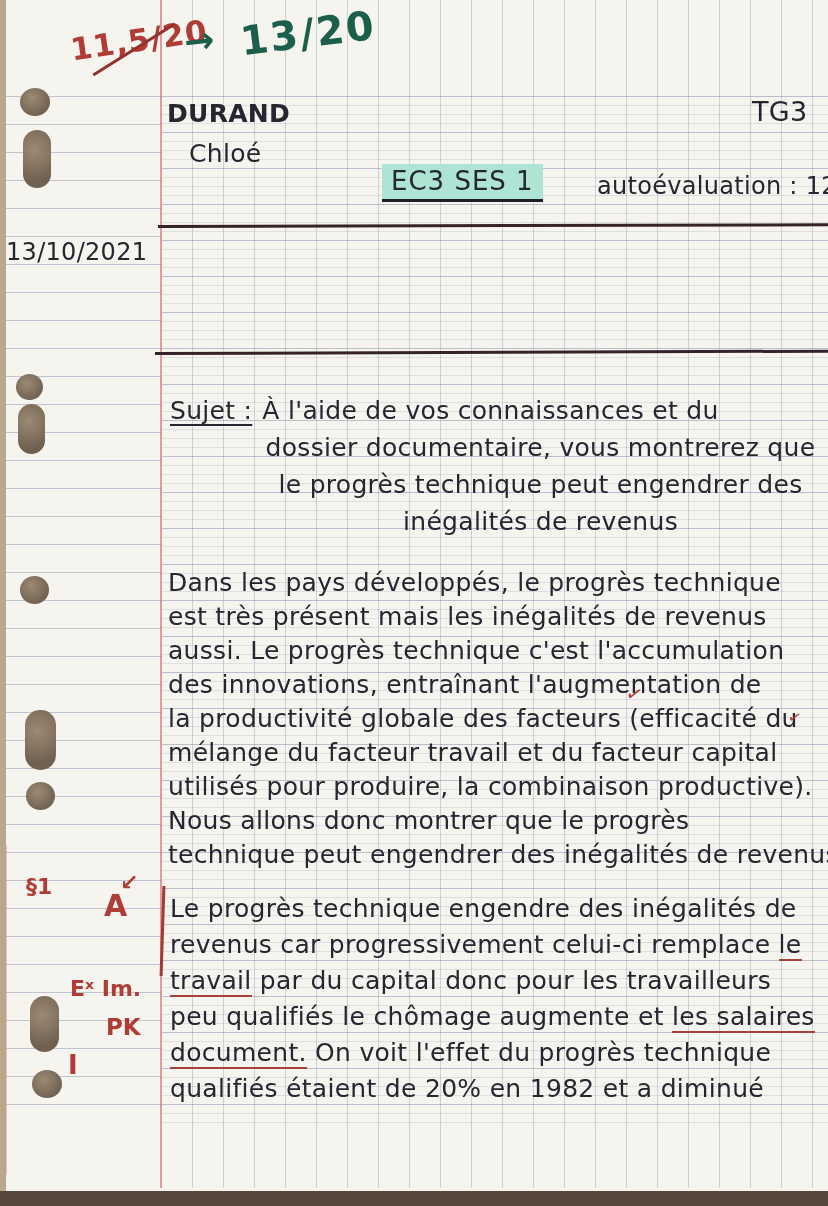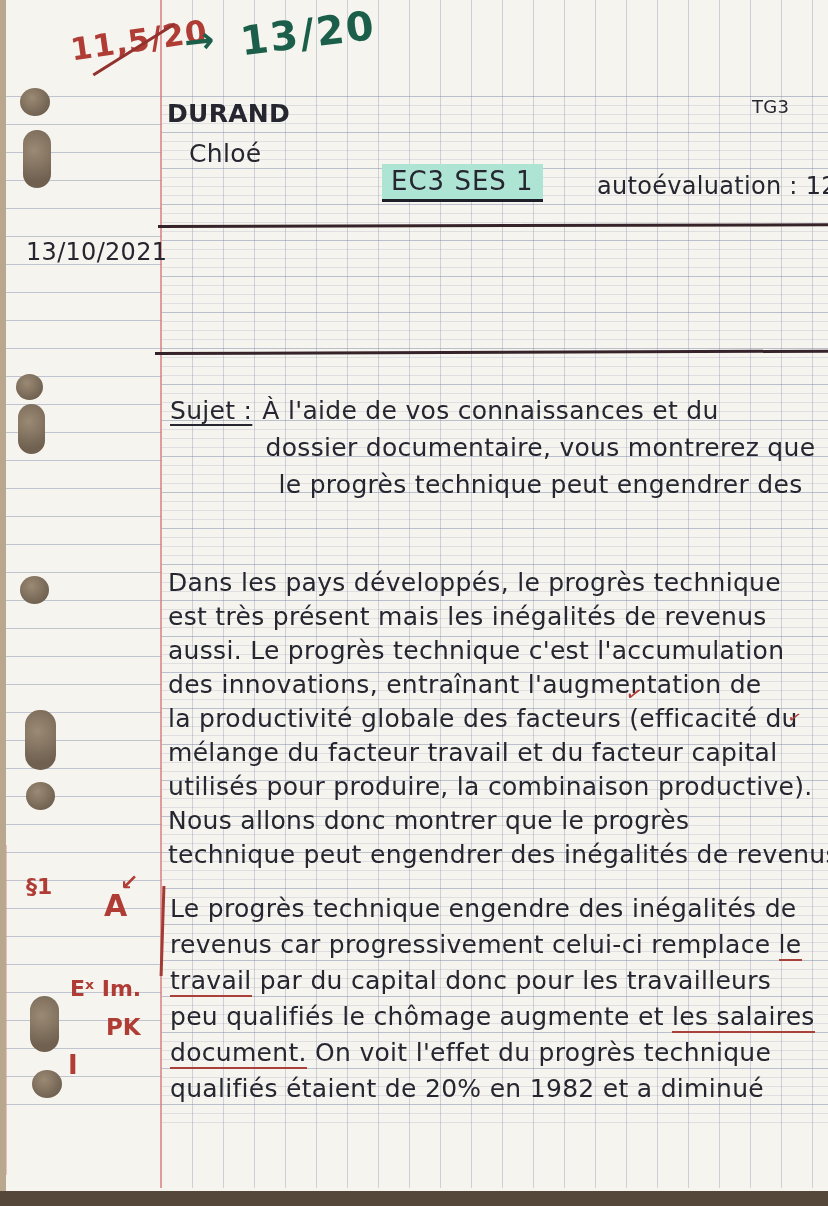--- a/index.html
+++ b/index.html
@@ -38,21 +38,21 @@
   .green{color:#1b5f4b;}
   .abs{position:absolute;z-index:3;}
   .nowrap{white-space:nowrap;}
   
   .grade-old{font-size:31px;transform:rotate(-8deg);font-weight:bold;letter-spacing:1px;}
   .grade-strike{position:absolute;left:86px;top:48px;width:96px;height:3px;background:#93312e;transform:rotate(-32deg);z-index:4;}
   .grade-arrow{font-size:36px;transform:rotate(-6deg);font-weight:bold;}
   .grade-new{font-size:40px;transform:rotate(-7deg);font-weight:bold;letter-spacing:2px;}
   
   .h-name{font-size:25px;}
-  .h-class{font-size:18px;}
+  .h-class{font-size:27px;}
   .title-hl{background:#aee4d4;padding:2px 9px 3px;border-bottom:3px solid #1e1e28;font-size:26px;letter-spacing:1px;}
   .autoeval{font-size:24px;}
   .date{font-size:24px;}
   
   .line{white-space:nowrap;}
   .subject{font-size:25px;line-height:37px;}
   .subject .indent{margin-left:86px;text-align:center;}
   .sujet-label{text-decoration:underline;text-underline-offset:5px;margin-right:10px;}
   .para{font-size:25px;}
   .intro .line{line-height:34px;}
@@ -84,26 +84,27 @@
     <div class="abs green grade-new" style="left:240px;top:10px;">13/20</div>
 
     <div class="abs ink h-name" style="left:167px;top:99px;font-weight:bold;">DURAND</div>
     <div class="abs ink h-name" style="left:167px;top:139px;margin-left:22px;">Chloé</div>
     <div class="abs ink h-class" style="left:752px;top:96px;">TG3</div>
     <div class="abs" style="left:382px;top:166px;">
       <span class="ink title-hl">EC3 SES 1</span>
     </div>
     <div class="abs ink autoeval nowrap" style="left:597px;top:172px;">autoévaluation : 12,5</div>
 
-    <div class="abs ink date" style="left:6px;top:238px;padding-left:20px;">13/10/2021</div>
+    <div class="abs ink date" style="left:6px;top:238px;">13/10/2021</div>
 
     <div class="abs ink subject" style="left:170px;top:392px;width:655px;">
       <div class="line"><span class="sujet-label">Sujet :</span><span>À l'aide de vos connaissances et du</span></div>
       <div class="line indent">dossier documentaire, vous montrerez que</div>
       <div class="line indent">le progrès technique peut engendrer des</div>
+      <div class="line indent">inégalités de revenus</div>
     </div>
 
     <div class="abs ink para intro" style="left:168px;top:566px;width:660px;">
       <div class="line">Dans les pays développés, le progrès technique</div>
       <div class="line">est très présent mais les inégalités de revenus</div>
       <div class="line">aussi.  Le progrès technique c'est l'accumulation</div>
       <div class="line">des innovations, entraînant l'augmentation de</div>
       <div class="line">la productivité globale des facteurs (efficacité du</div>
       <div class="line">mélange du facteur travail et du facteur capital</div>
       <div class="line">utilisés pour produire, la combinaison productive).</div>

